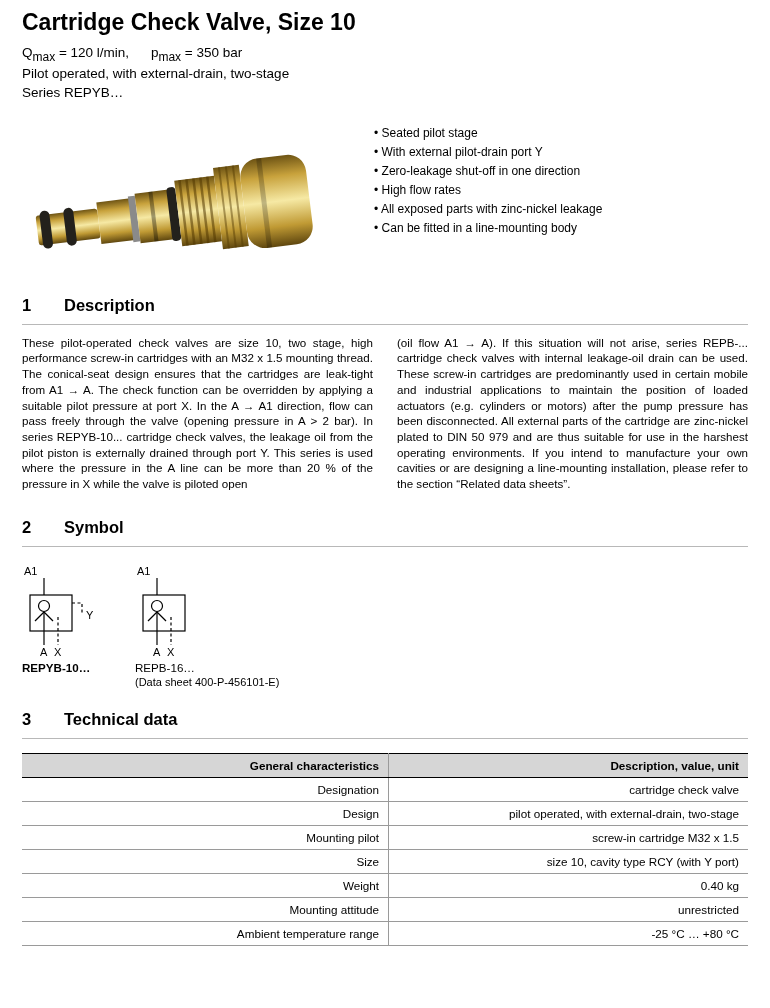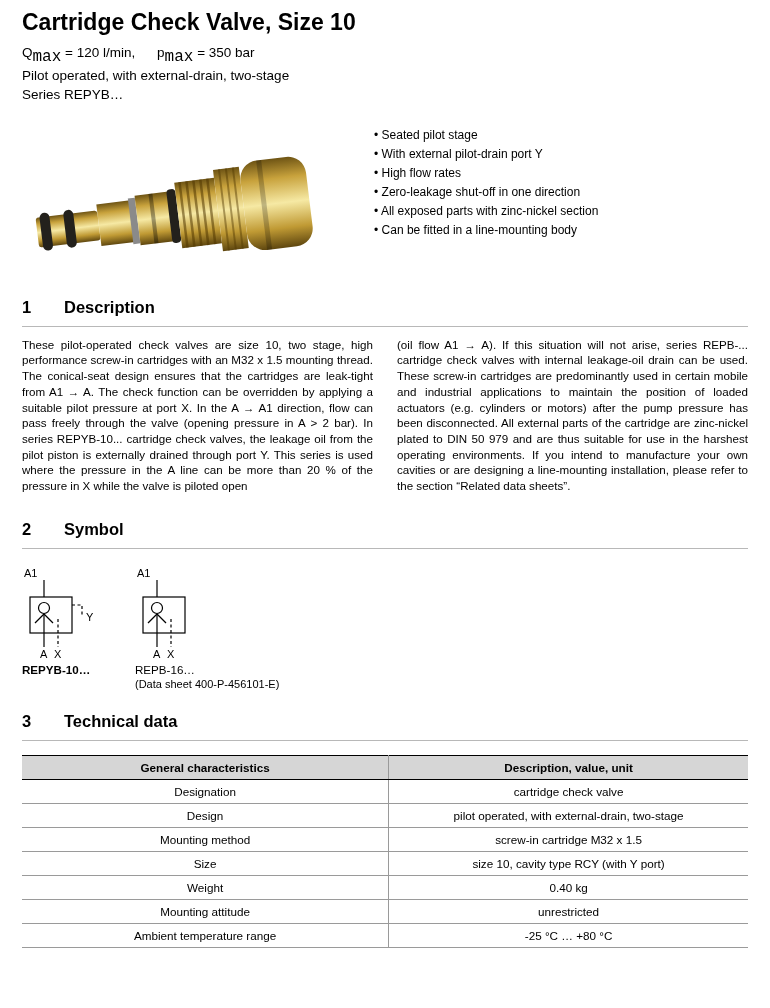--- a/index.html
+++ b/index.html
@@ -6,21 +6,21 @@
   html,body { background:#ffffff; }
   body {
     width:770px; height:1008px; overflow:hidden;
     font-family:"Liberation Sans", sans-serif; color:#000;
   }
   .page { padding:8px 22px 0 22px; }
 
   .title { font-size:23px; font-weight:bold; line-height:28px; }
 
   .spec-line { margin-top:9px; font-size:13.5px; }
-  .spec-line sub { font-size:16px;font-family:Liberation Mono, monospace; }
+  .spec-line sub { font-size:12px; }
   .p-group { margin-left:18px; }
   .subtitle { font-size:13.5px; line-height:19px; }
 
   
   .hero { display:flex; margin-top:14px; height:158px; }
   .valve-wrap { width:352px; flex:0 0 352px; }
   .features { list-style:none; padding-top:8px; font-size:12px; line-height:19px; width:340px; }
   .features li { padding-left:13px; text-indent:-13px; }
   .features li::before { content:"• "; }
 
@@ -40,21 +40,21 @@
   .symbol-block1 { width:113px; flex:0 0 113px; }
   .symbol-captions { display:flex; }
   .cap1 { width:113px; flex:0 0 113px; font-size:11.6px; font-weight:bold; }
   .cap2 { font-size:11.6px; }
   .cap2 .note { font-size:11px; margin-top:2px; }
   svg.symbol text { font-size:11px; font-family:"Liberation Sans", sans-serif; fill:#000; }
   svg.symbol line, svg.symbol rect, svg.symbol circle, svg.symbol polyline { stroke:#000; stroke-width:1.2; fill:none; }
 
   
   table.tech { width:100%; border-collapse:collapse; margin-top:14px; font-size:11.7px; table-layout:fixed; }
-  table.tech th, table.tech td { text-align:center; padding:5px 17px; vertical-align:middle; }
+  table.tech th, table.tech td { text-align:right; padding:5px 9px; vertical-align:middle; }
   table.tech thead th { background:#d6d6d6; font-weight:bold;
                         border-top:1.4px solid #000; border-bottom:1.4px solid #000; }
   table.tech tbody td { border-bottom:1px solid #9a9a9a; }
   table.tech th:first-child, table.tech td:first-child { width:50.5%; border-right:1px solid #9a9a9a; }
 </style>
 </head>
 <body>
 
 <div class="page">
 
@@ -107,23 +107,23 @@
           <rect x="215" y="56" width="2" height="82" fill="rgba(80,55,0,0.45)"></rect>
 
           <rect x="222" y="52" width="66" height="90" rx="18" fill="url(#gold)"></rect>
           <rect x="240" y="52" width="5" height="90" fill="rgba(0,0,0,0.22)"></rect>
         </g>
       </svg>
     </div>
     <ul class="features">
       <li>Seated pilot stage</li>
       <li>With external pilot-drain port Y</li>
+      <li>Zero-leakage shut-off in one direction</li>
       <li>High flow rates</li>
-      <li>Zero-leakage shut-off in one direction</li>
-      <li>All exposed parts with zinc-nickel section</li>
+      <li>All exposed parts with zinc-nickel leakage</li>
       <li>Can be fitted in a line-mounting body</li>
     </ul>
   </div>
 
   <div class="section-head sec1">
     <span class="num">1</span>
     <span>Description</span>
   </div>
   <div class="desc-cols">
     <p>These pilot-operated check valves are size 10, two stage, high performance screw-in cartridges with an M32 x 1.5 mounting thread. The conical-seat design ensures that the cartridges are leak-tight from A1 → A. The check function can be overridden by applying a suitable pilot pressure at port X. In the A → A1 direction, flow can pass freely through the valve (opening pressure in A &gt; 2 bar). In series REPYB-10... cartridge check valves, the leakage oil from the pilot piston is externally drained through port Y. This series is used where the pressure in the A line can be more than 20 % of the pressure in X while the valve is piloted open</p>
@@ -191,21 +191,21 @@
     <tbody>
       <tr>
         <td>Designation</td>
         <td>cartridge check valve</td>
       </tr>
       <tr>
         <td>Design</td>
         <td>pilot operated, with external-drain, two-stage</td>
       </tr>
       <tr>
-        <td>Mounting method</td>
+        <td>Mounting pilot</td>
         <td>screw-in cartridge M32 x 1.5</td>
       </tr>
       <tr>
         <td>Size</td>
         <td>size 10, cavity type RCY (with Y port)</td>
       </tr>
       <tr>
         <td>Weight</td>
         <td>0.40 kg</td>
       </tr>

